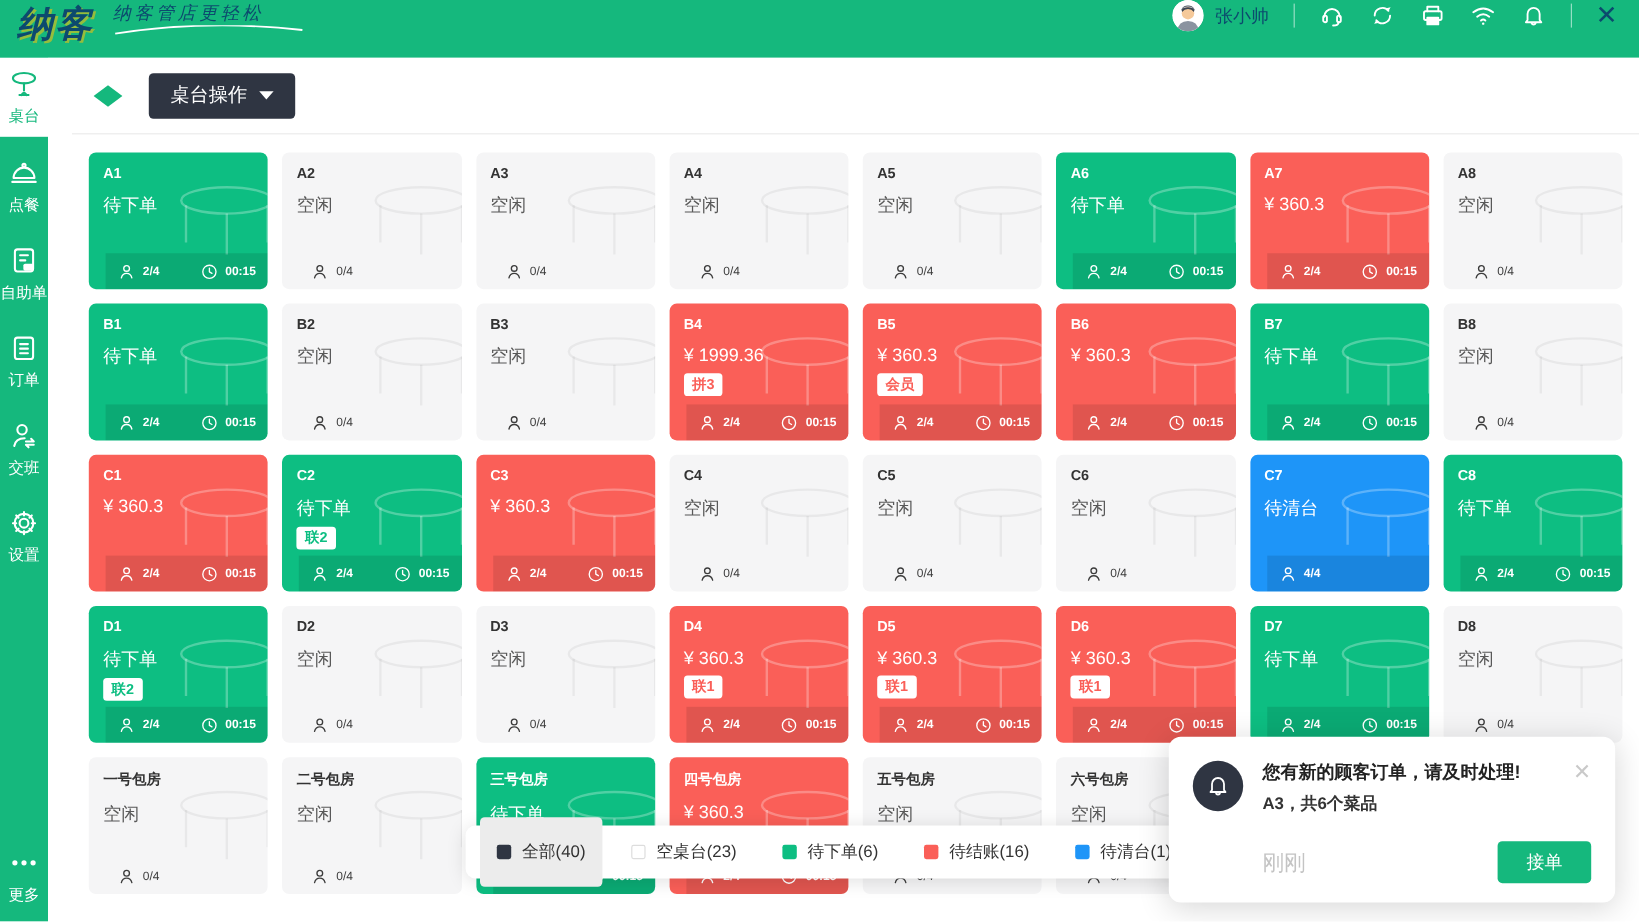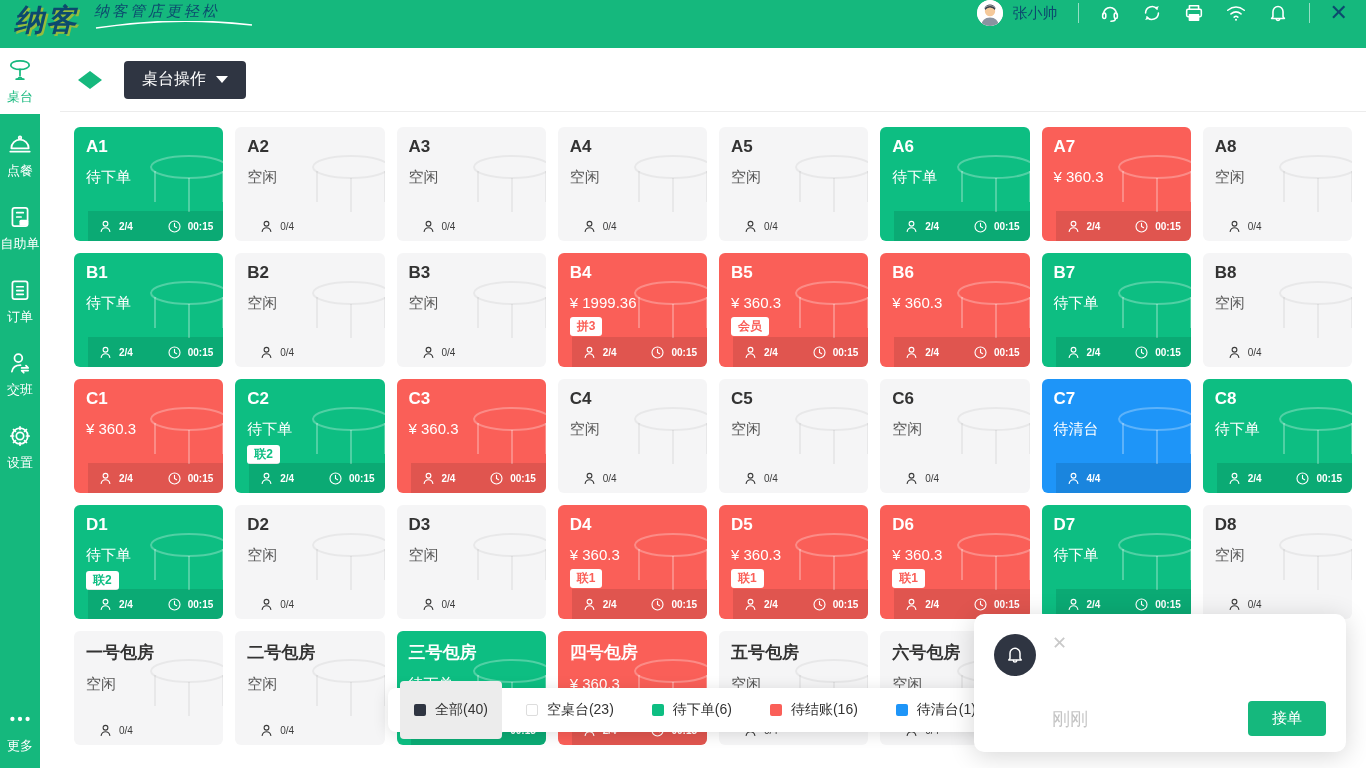--- a/index.html
+++ b/index.html
@@ -52,21 +52,21 @@
   .ops-btn { margin-left:22px; height:38px; padding:0 18px; background:#2f3542; color:#fff; border:none;
              border-radius:4px; font-size:16px; display:flex; align-items:center; gap:10px; cursor:pointer;
              font-family:inherit; }
   .caret-down { width:0; height:0; border-left:6px solid transparent; border-right:6px solid transparent;
                 border-top:7px solid #fff; }
 
   
   .content { position:absolute; top:113px; left:60px; width:1306px; height:655px; padding:14px; }
   .grid { display:grid; grid-template-columns:repeat(8,1fr); gap:12px; grid-auto-rows:114px; }
   .card { position:relative; border-radius:6px; padding:10px 12px; overflow:hidden; cursor:pointer; }
-  .card .name { font-size:17px; font-weight:bold; }
+  .card .name { font-size:12px; font-weight:bold; }
   .card .line2 { margin-top:11px; font-size:15px; }
   .card .tag { display:inline-block; margin-top:6px; background:#fff; border-radius:3px;
                padding:1px 7px; font-size:12px; font-weight:bold; }
   .card.green { background:#0dbe82; color:#fff; }
   .card.red   { background:#fa5f58; color:#fff; }
   .card.blue  { background:#1e95f8; color:#fff; }
   .card.idle  { background:#f5f5f6; color:#333; }
   .card.idle .line2 { color:#595959; }
   .card.green .tag { color:#0dbe82; }
   .card.red .tag   { color:#fa5f58; }
@@ -1101,19 +1101,23 @@
   </div>
 
 <div class="toast">
   <div class="toast-row">
     <div class="bell-circle">
       <svg viewBox="0 0 24 24">
           <path d="M6 16 V10 a6 6 0 0 1 12 0 V16 L19.5 18 H4.5 Z"></path>
           <path d="M10 18.5 a2 2 0 0 0 4 0"></path>
         </svg>
     </div>
+    <div class="toast-body">
+      <div class="toast-title">您有新的顾客订单，请及时处理!</div>
+      <div class="toast-detail">A3，共6个菜品</div>
+    </div>
     <span class="toast-close">✕</span>
   </div>
   <div class="toast-foot">
     <span class="toast-time">刚刚</span>
     <button class="accept-btn">接单</button>
   </div>
 </div>
 
 </body></html>

